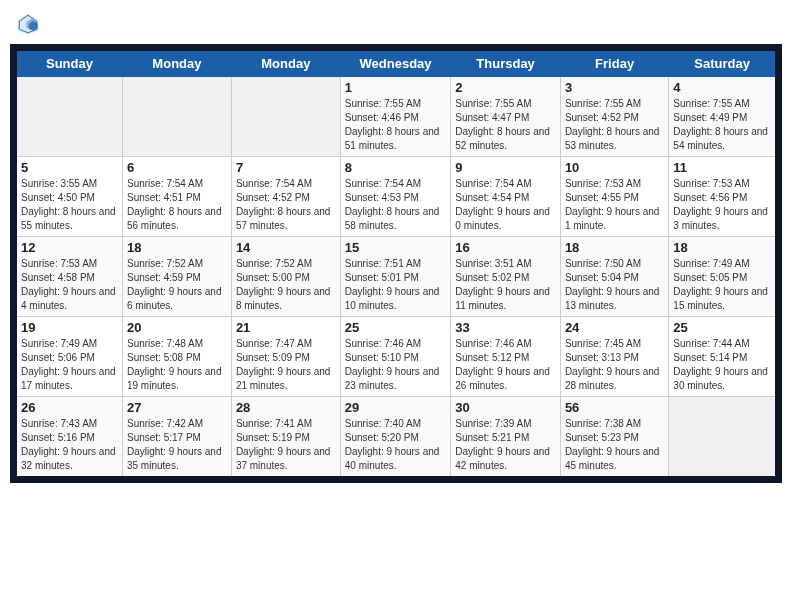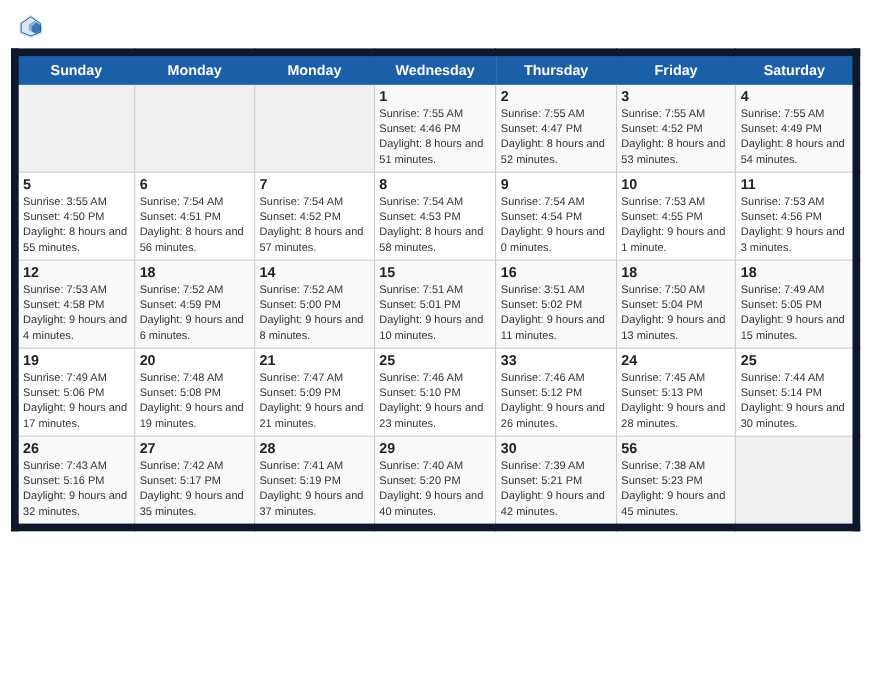--- a/index.html
+++ b/index.html
@@ -278,21 +278,21 @@
         </td>
         <td>
           <span class="day-number">33</span>
           <div class="day-info">Sunrise: 7:46 AM
 Sunset: 5:12 PM
 Daylight: 9 hours and 26 minutes.</div>
         </td>
         <td>
           <span class="day-number">24</span>
           <div class="day-info">Sunrise: 7:45 AM
-Sunset: 5:13 PM
+Sunset: 3:13 PM
 Daylight: 9 hours and 28 minutes.</div>
         </td>
         <td>
           <span class="day-number">25</span>
           <div class="day-info">Sunrise: 7:44 AM
 Sunset: 5:14 PM
 Daylight: 9 hours and 30 minutes.</div>
         </td>
       </tr>
       <tr>

